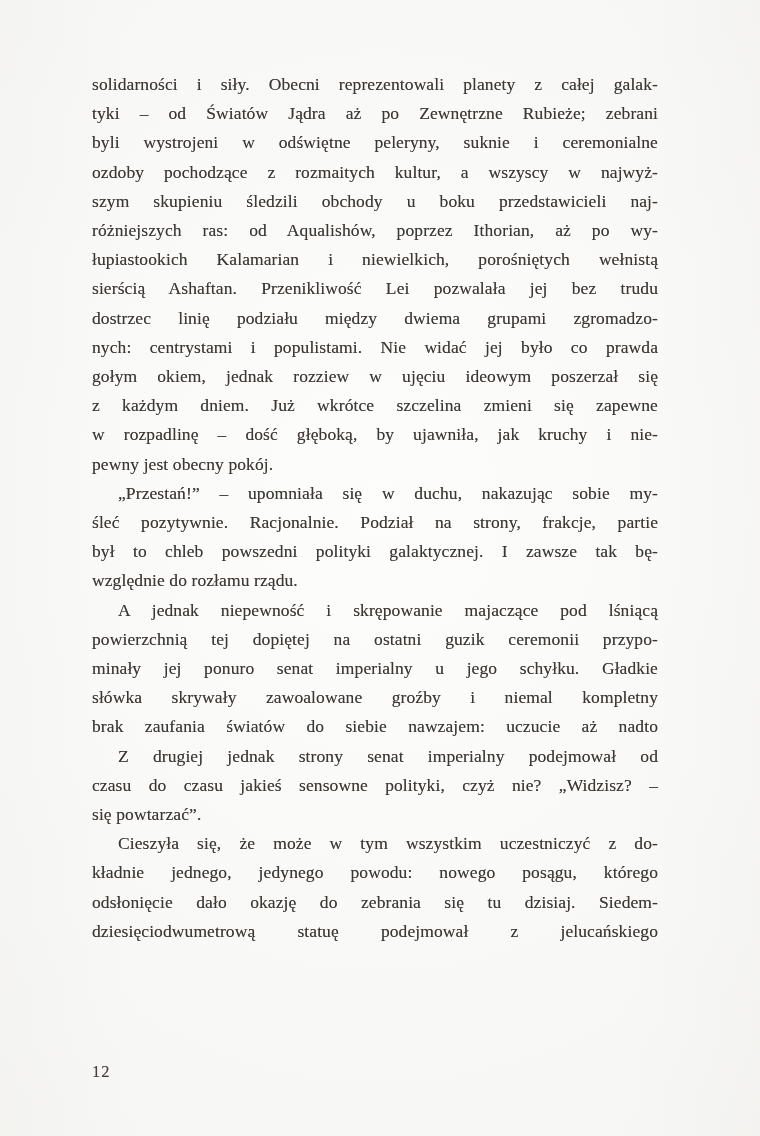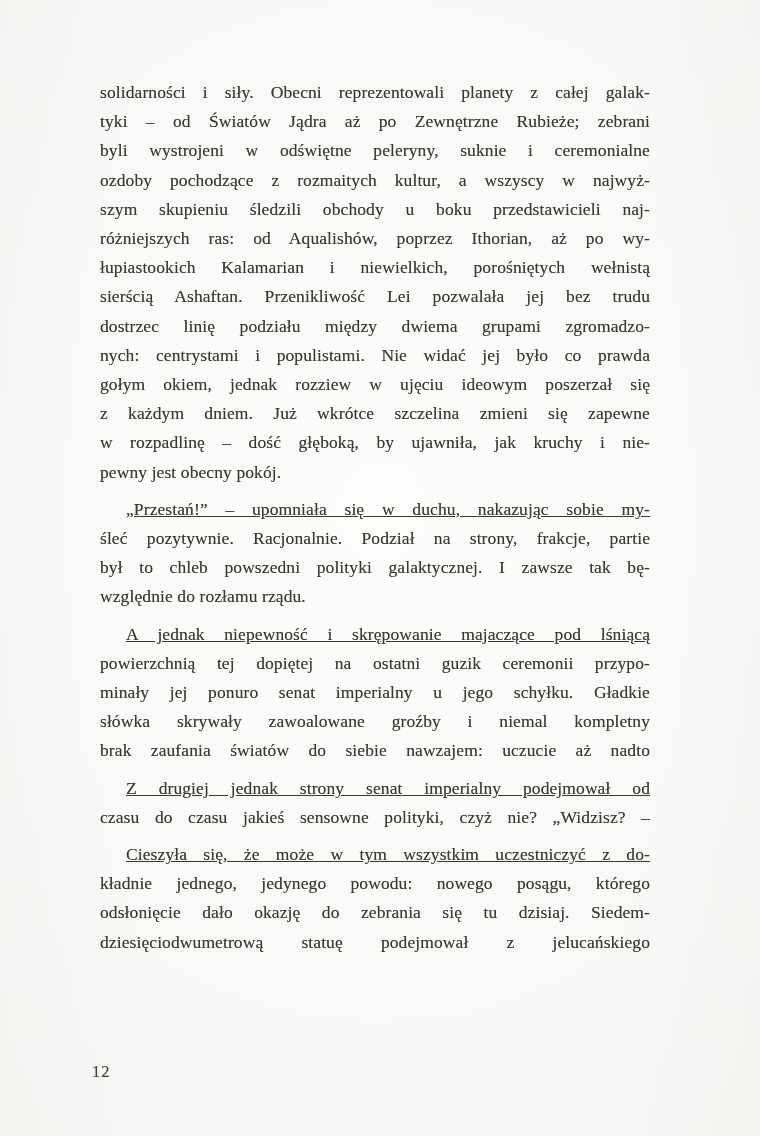--- a/index.html
+++ b/index.html
@@ -26,34 +26,33 @@
     position: absolute;
     left: 92px;
     top: 70px;
     width: 566px;
     color: #3b3834;
     font-size: 17.5px;
     letter-spacing: 0.1px;
     text-shadow: 0 0 0.5px rgba(70,66,60,0.55);
   }
   .paragraph {
-    margin: 8px;
+    margin: 0;
   }
   .line {
     line-height: 29.2px;
     text-align: justify;
     text-align-last: left;
     white-space: normal;
   }
   .line.just {
     text-align-last: justify;
   }
   .line.indent {
     text-indent: 26px;
-    text-decoration: underline;
   }
   .page-number {
     position: absolute;
     left: 92px;
     width: 566px;
     top: 1062px;
     text-align: left;
     font-size: 16.5px;
     color: #44413c;
     letter-spacing: 1px;
@@ -92,20 +91,21 @@
       <div class="paragraph">
         <div class="line just indent">A jednak niepewność i skrępowanie majaczące pod lśniącą</div>
         <div class="line just">powierzchnią tej dopiętej na ostatni guzik ceremonii przypo-</div>
         <div class="line just">minały jej ponuro senat imperialny u jego schyłku. Gładkie</div>
         <div class="line just">słówka skrywały zawoalowane groźby i niemal kompletny</div>
         <div class="line just">brak zaufania światów do siebie nawzajem: uczucie aż nadto</div>
       </div>
       <div class="paragraph">
         <div class="line just indent">Z drugiej jednak strony senat imperialny podejmował od</div>
         <div class="line just">czasu do czasu jakieś sensowne polityki, czyż nie? „Widzisz? –</div>
+        <div class="line">się powtarzać”.</div>
       </div>
       <div class="paragraph">
         <div class="line just indent">Cieszyła się, że może w tym wszystkim uczestniczyć z do-</div>
         <div class="line just">kładnie jednego, jedynego powodu: nowego posągu, którego</div>
         <div class="line just">odsłonięcie dało okazję do zebrania się tu dzisiaj. Siedem-</div>
         <div class="line just">dziesięciodwumetrową statuę podejmował z jelucańskiego</div>
       </div>
     </div>
   <div class="page-number">12</div>
 </div>

